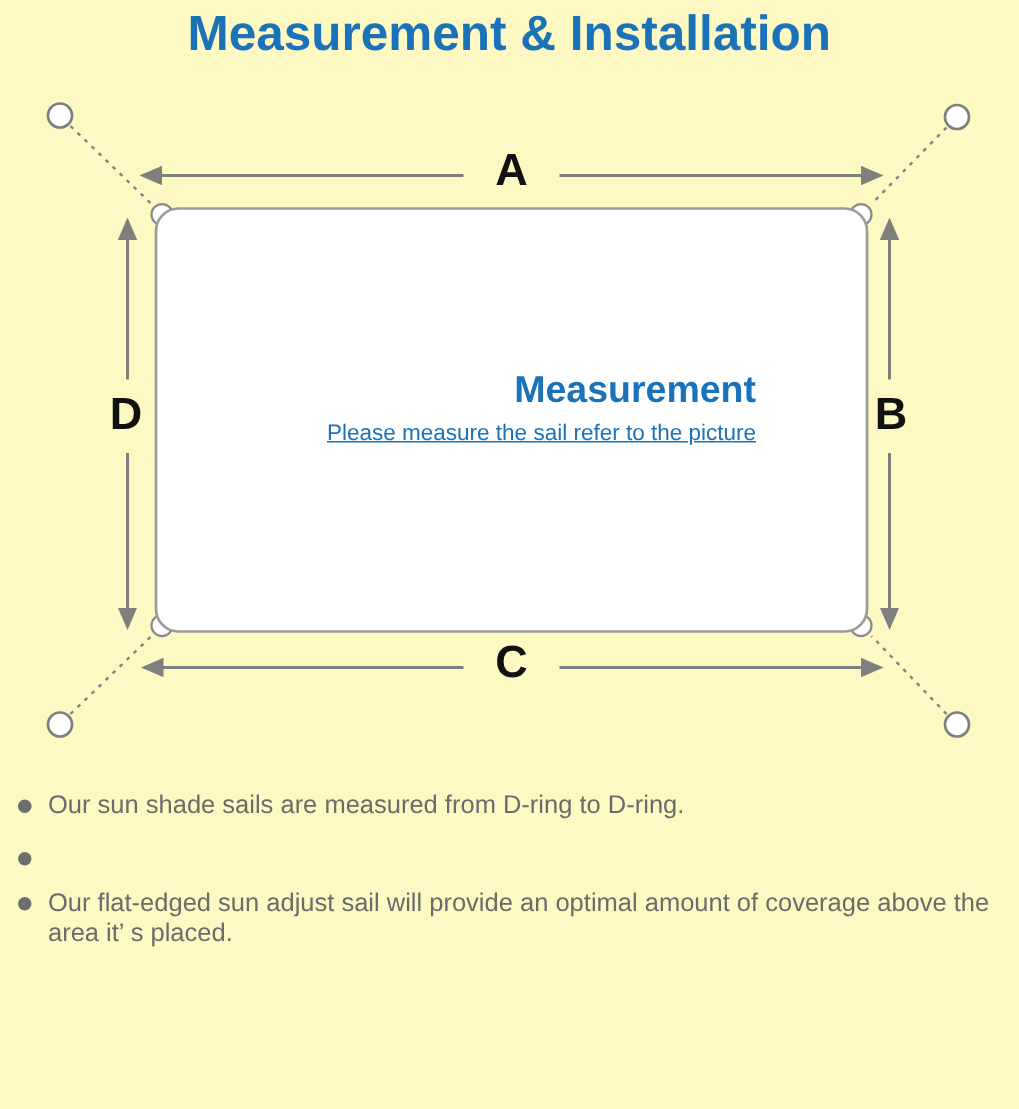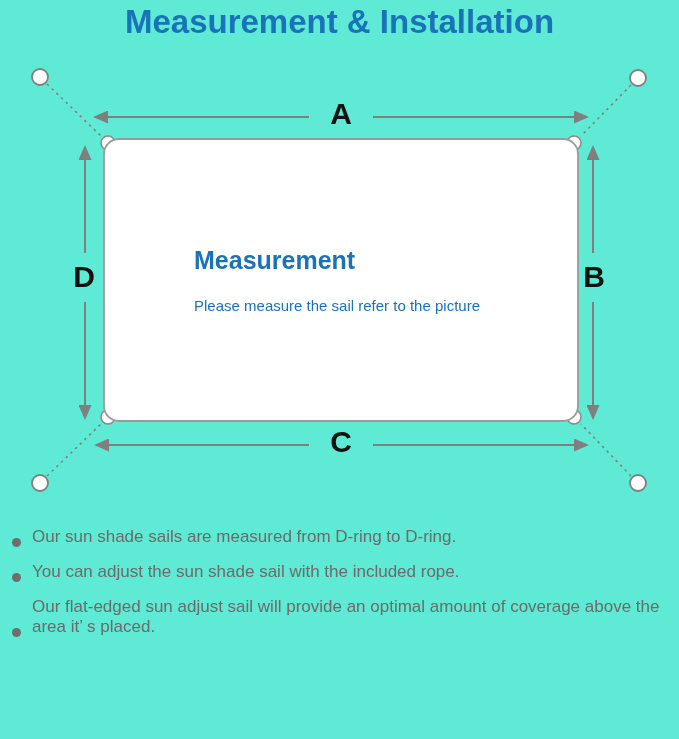--- a/index.html
+++ b/index.html
@@ -3,60 +3,60 @@
 <meta charset="utf-8">
 <style>
   * { margin: 0; padding: 0; box-sizing: border-box; }
   html, body { background: #ffffff; }
   body {
     font-family: "Liberation Sans", "DejaVu Sans", sans-serif;
     width: 679px; height: 739px;
     position: relative;
     overflow: hidden;
   }
-  .page { position: relative; width: 679px; height: 739px; background: #5eead4; }
+  .page { position: relative; width: 679px; height: 739px; background: #fef9c3; }
 
   .title {
     position: absolute; top: 3px; left: 0; width: 679px;
     text-align: center;
     font-size: 33px; font-weight: bold;
     color: #1a72b8;
     letter-spacing: 0px;
   }
 
   .diagram { position: absolute; top: 0; left: 0; width: 679px; height: 510px; }
   .diagram svg { position: absolute; top: 0; left: 0; }
 
   .dim-label {
     position: absolute;
     transform: translate(-50%, -50%);
     font-size: 30px; font-weight: bold; color: #111;
     line-height: 1;
   }
   .center-text {
-    position: absolute; left: 337px; top: 246px;
+    position: absolute; left: 361px; top: 246px;
     transform: translateX(-50%);
-    text-align: left; white-space: nowrap;
+    text-align: right; white-space: nowrap;
   }
   .center-heading {
     font-size: 25px; font-weight: bold; color: #1a72b8;
   }
   .center-subtitle {
-    margin-top: 22px;
-    font-size: 15px; color: #1a72b8;
+    margin-top: 5px;
+    font-size: 15px; color: #1a72b8; text-decoration: underline;
   }
 
   .notes {
     position: absolute; top: 527px; left: 0;
     width: 679px;
     padding: 0 14px 0 12px;
     list-style: none;
   }
   .note-item {
-    display: flex; align-items: flex-end;
+    display: flex; align-items: flex-start;
     margin-bottom: 15px;
     color: #6b6b6b;
     font-size: 17px; line-height: 1.17;
   }
   .bullet-dot {
     flex: 0 0 auto;
     width: 9px; height: 9px; border-radius: 50%;
     background: #6e6e6e;
     margin: 6px 11px 0 0;
   }
@@ -118,21 +118,20 @@
     </div>
   </div>
 
   <ul class="notes">
     <li class="note-item">
       <span class="bullet-dot"></span>
       <span class="note-text">Our sun shade sails are measured from D-ring to D-ring.</span>
     </li>
     <li class="note-item">
       <span class="bullet-dot"></span>
-      <span class="note-text">You can adjust the sun shade sail with the included rope.</span>
     </li>
     <li class="note-item">
       <span class="bullet-dot"></span>
       <span class="note-text">Our flat-edged sun adjust sail will provide an optimal amount of coverage above the area it’ s placed.</span>
     </li>
   </ul>
 
 </div>
 
 </body></html>

